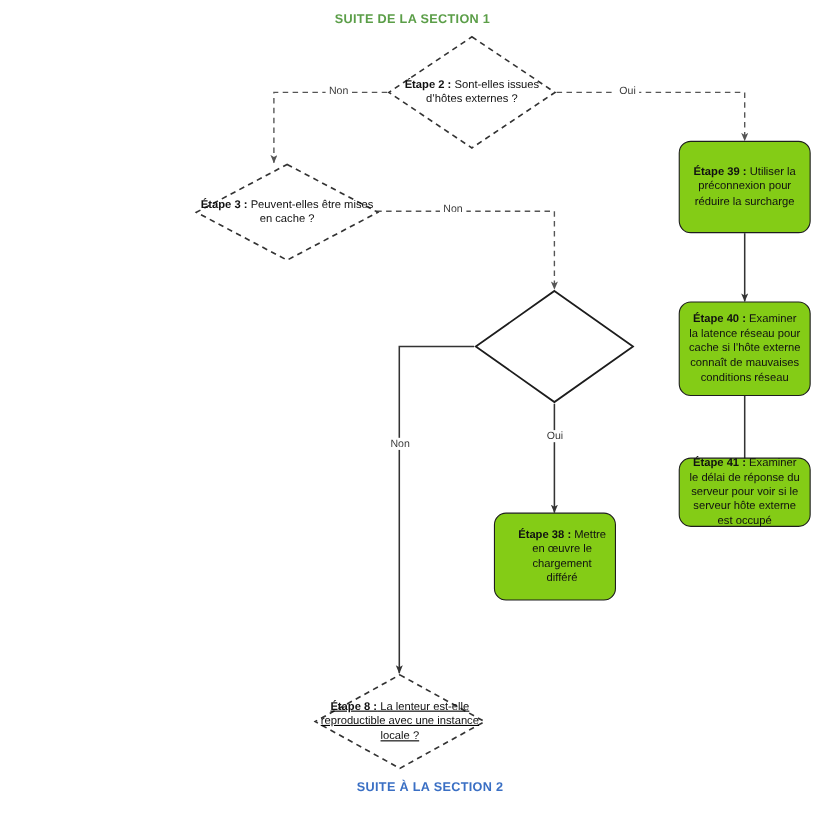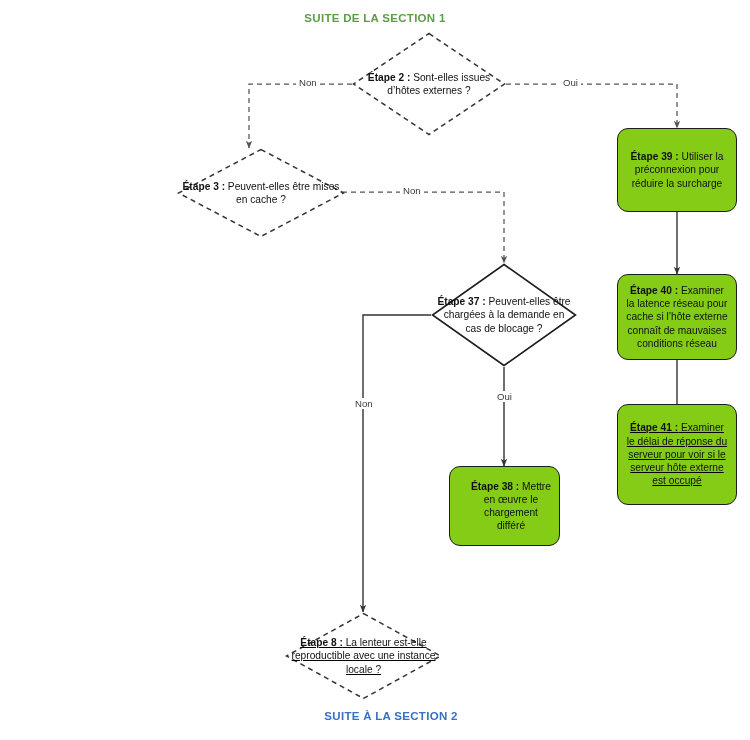--- a/index.html
+++ b/index.html
@@ -140,23 +140,20 @@
     </svg>
     <div class="txt">
       <span class="bold-lead">Étape 3 :</span><span> Peuvent-elles être mises en cache ?</span>
     </div>
   </div>
 
   <div class="node decision" style="left:431px; top:263px; width:146px; height:104px;">
     <svg class="shape" viewBox="0 0 146 104" preserveAspectRatio="none">
       <polygon points="73,1.5 144.5,52 73,102.5 1.5,52" fill="#ffffff" stroke="#1d1d1d" stroke-width="1.6"></polygon>
     </svg>
-    <div class="txt">
-      <span class="bold-lead">Étape 37 :</span><span> Peuvent-elles être chargées à la demande en cas de blocage ?</span>
-    </div>
   </div>
 
   <div class="node decision" style="left:285px; top:612px; width:157px; height:88px;text-decoration:underline;">
     <svg class="shape" viewBox="0 0 157 88" preserveAspectRatio="none">
       <polygon points="78.5,1.5 155.5,44 78.5,86.5 1.5,44" fill="#ffffff" stroke="#333333" stroke-width="1.5" stroke-dasharray="5,4"></polygon>
     </svg>
     <div class="txt">
       <span class="bold-lead">Étape 8 :</span><span> La lenteur est-elle reproductible avec une instance locale ?</span>
     </div>
   </div>
@@ -172,21 +169,21 @@
       <span class="bold-lead">Étape 39 :</span><span> Utiliser la préconnexion pour réduire la surcharge</span>
     </div>
   </div>
 
   <div class="node proc" style="left:617px; top:274px; width:120px; height:86px;">
     <div class="txt">
       <span class="bold-lead">Étape 40 :</span><span> Examiner la latence réseau pour cache si l’hôte externe connaît de mauvaises conditions réseau</span>
     </div>
   </div>
 
-  <div class="node proc" style="left:617px; top:404px; width:120px; height:101px;text-decoration:underline;">
+  <div class="node proc" style="left:617px; top:416px; width:120px; height:63px;">
     <div class="txt">
       <span class="bold-lead">Étape 41 :</span><span> Examiner le délai de réponse du serveur pour voir si le serveur hôte externe est occupé</span>
     </div>
   </div>
 
   <div class="edge-label" style="left:296px; top:77px;">Non</div>
 
   <div class="edge-label" style="left:560px; top:77px;">Oui</div>
 
   <div class="edge-label" style="left:400px; top:185px;">Non</div>

